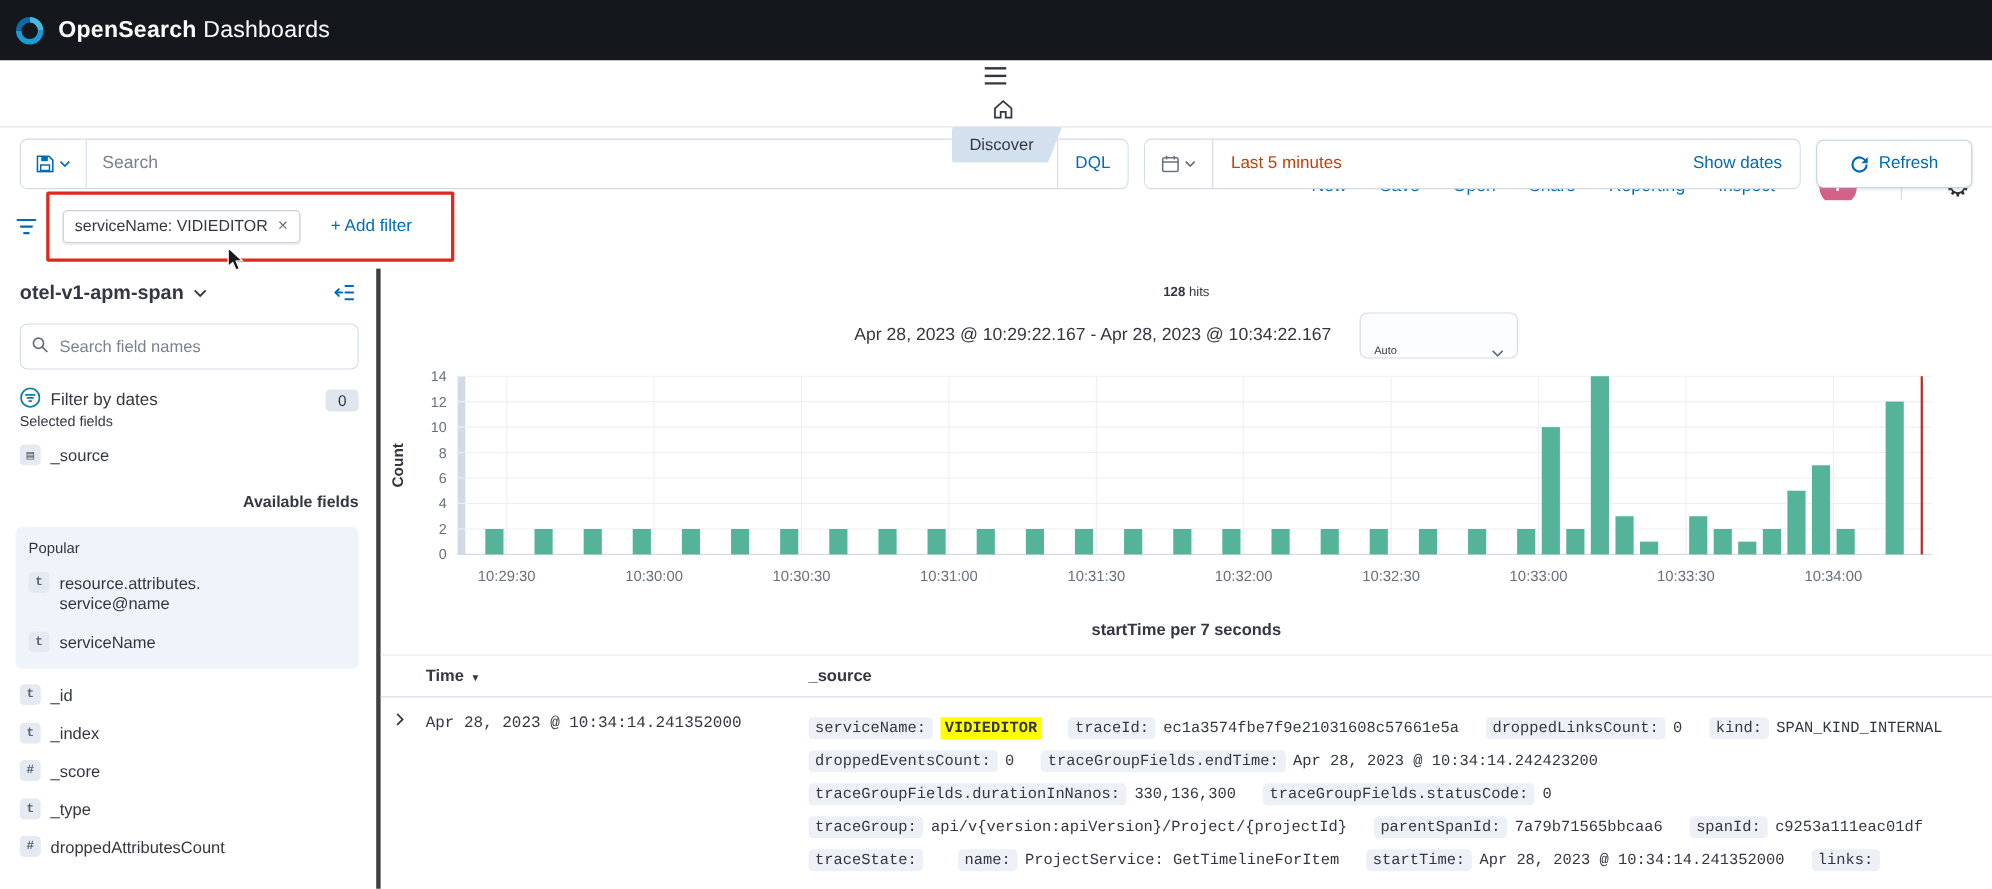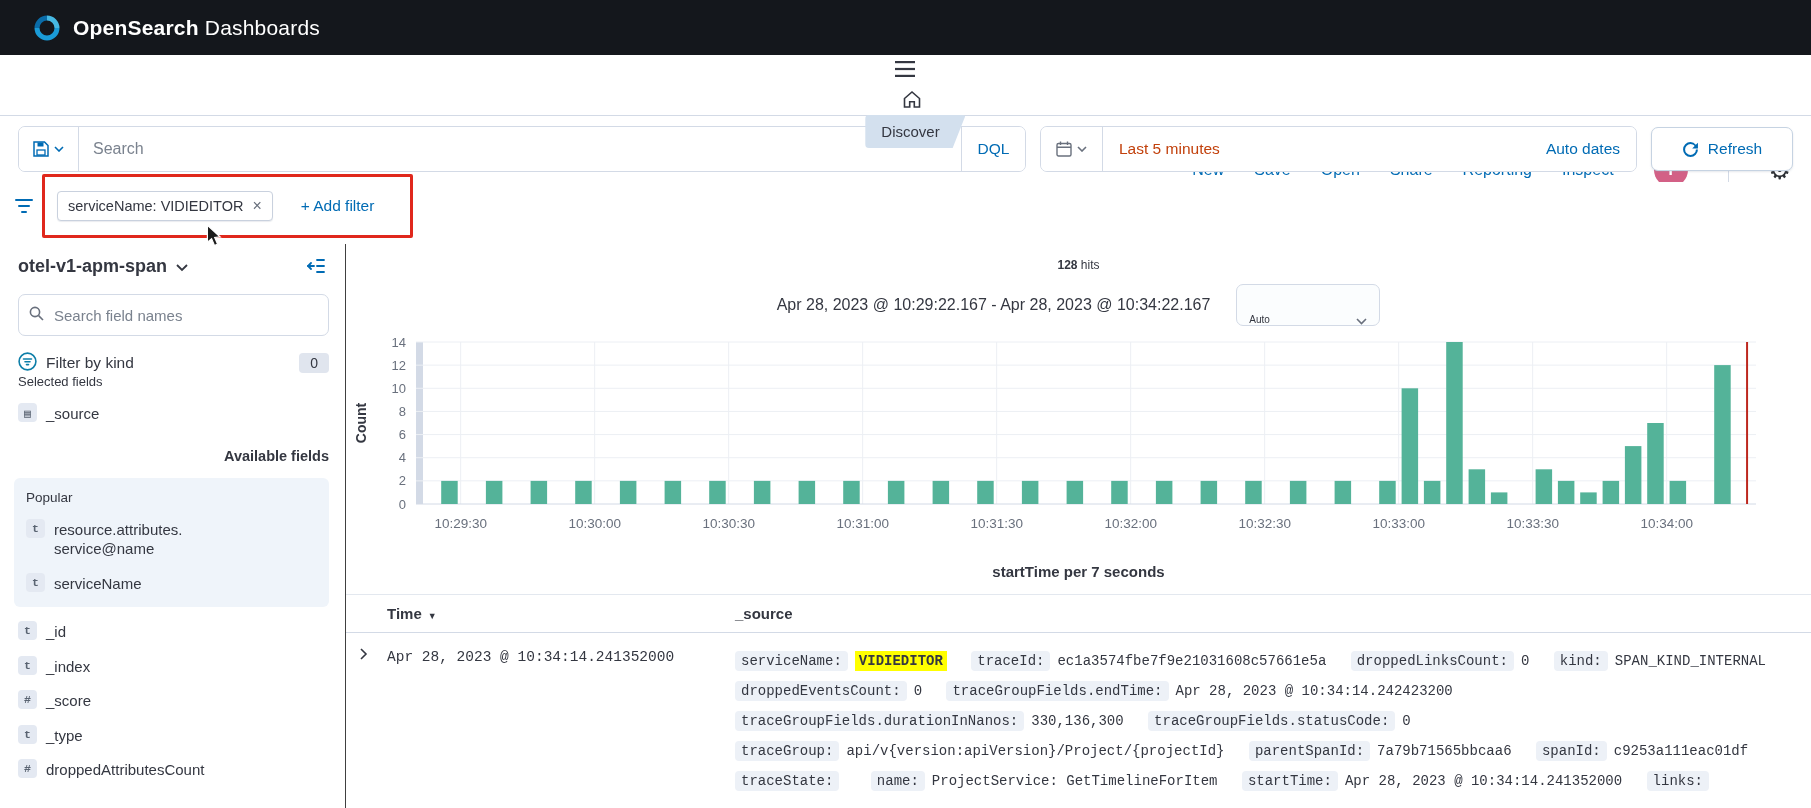--- a/index.html
+++ b/index.html
@@ -2,21 +2,21 @@
 <html><head>
 <meta charset="utf-8">
 <style>
   html,body{margin:0;padding:0;}
   body{width:1811px;height:808px;overflow:hidden;background:#fff;color:#343741;
        font-family:"Liberation Sans",sans-serif;font-size:15px;position:relative;}
   a{text-decoration:none;}
   [data-interactable="true"]{cursor:pointer;}
 
   
-  .topbar{height:55px;background:#14171c;display:flex;align-items:center;padding:0 32px;gap:11px;text-align:right;}
+  .topbar{height:55px;background:#14171c;display:flex;align-items:center;padding:0 12px;gap:11px;text-align:right;}
   .logo{width:30px;height:30px;display:inline-block;}
   .brand{color:#fff;font-size:21px;letter-spacing:.2px;}
   .brand b{font-weight:700;}
   .brand span{font-weight:300;}
 
   
   .navbar{height:60px;border-bottom:1px solid #d3dae6;display:flex;align-items:center;padding:0 20px 0 18px;background:#fff;flex-direction:column;}
   .icon-btn{background:none;border:none;display:flex;align-items:center;justify-content:center;padding:6px;}
   .crumb{margin-left:22px;background:#d3e0ee;color:#343741;font-size:15px;padding:8px 26px 8px 16px;
          border-radius:4px;clip-path:polygon(0 0,100% 0,calc(100% - 13px) 100%,0 100%);}
@@ -48,21 +48,21 @@
   .filter-pill{display:flex;align-items:center;gap:9px;border:1px solid #c9d1de;border-radius:4px;background:#fff;
                padding:6px 10px;font-size:14.5px;color:#343741;box-shadow:0 1px 1px rgba(152,162,179,.2);}
   .pill-x{color:#69707D;font-size:16px;line-height:1;}
   .add-filter{border:none;background:none;color:#006BB4;font-size:15.5px;}
   .cursor{position:absolute;left:205px;top:42px;z-index:5;}
 
   
   .content{display:flex;height:565px;}
 
   
-  .sidebar{width:346px;box-sizing:border-box;border-right:1px solid #404040;padding:10px 16px 0 18px;overflow:hidden;flex:none;}
+  .sidebar{width:346px;box-sizing:border-box;border-right:4px solid #404040;padding:10px 16px 0 18px;overflow:hidden;flex:none;}
   .index-row{display:flex;align-items:center;}
   .index-name{font-size:18px;font-weight:600;color:#343741;}
   .chev{margin-left:9px;color:#343741;}
   .collapse-btn{margin-left:auto;background:none;border:none;display:flex;padding:4px;}
   .field-search{margin-top:16px;height:40px;border:1px solid #d3dae6;border-radius:7px;background:#fff;display:flex;align-items:center;padding:0 10px;gap:8px;}
   .field-search input{border:none;outline:none;flex:1;font-size:15px;color:#343741;font-family:"Liberation Sans",sans-serif;}
   .field-search input::placeholder{color:#7a828e;}
   .ftype-row{margin-top:16px;display:flex;align-items:center;gap:9px;}
   .ftype-label{font-size:15.5px;color:#343741;}
   .count-badge{margin-left:auto;background:#e0e5ee;border-radius:4px;padding:2px 11px;font-size:14px;color:#343741;}
@@ -169,21 +169,21 @@
           <rect x="1" y="2.5" width="14" height="12.5" rx="1.5" fill="none" stroke="#69707D" stroke-width="1.4"></rect>
           <line x1="1" y1="6.2" x2="15" y2="6.2" stroke="#69707D" stroke-width="1.4"></line>
           <line x1="4.5" y1="0.5" x2="4.5" y2="4" stroke="#69707D" stroke-width="1.4"></line>
           <line x1="11.5" y1="0.5" x2="11.5" y2="4" stroke="#69707D" stroke-width="1.4"></line>
         </svg>
       <svg width="10" height="6" viewBox="0 0 10 6">
           <path d="M1 1l4 4 4-4" fill="none" stroke="#69707D" stroke-width="1.6"></path>
         </svg>
     </button>
     <div class="timerange" data-interactable="true">Last 5 minutes</div>
-    <button class="show-dates" data-interactable="true">Auto dates</button>
+    <button class="show-dates" data-interactable="true">Show dates</button>
   </div>
 
   <button class="refresh-btn" data-interactable="true">
     <svg width="17" height="17" viewBox="0 0 16 16">
         <path d="M8 1a7 7 0 1 0 7 7h-1.9A5.1 5.1 0 1 1 8 2.9c1.5 0 2.9.7 3.9 1.8L9.6 7H15V1.6l-2 2A7 7 0 0 0 8 1z" fill="#006BB4"></path>
       </svg>
     <span>Refresh</span>
   </button>
 </div>
 
@@ -248,21 +248,21 @@
       <span data-interactable="false">
         <svg width="19" height="19" viewBox="0 0 19 19">
             <circle cx="9.5" cy="9.5" r="8.4" fill="none" stroke="#0d7ea8" stroke-width="1.6"></circle>
             <g stroke="#0d7ea8" stroke-width="1.6" stroke-linecap="round">
               <line x1="5.5" y1="7" x2="13.5" y2="7"></line>
               <line x1="7" y1="9.8" x2="12" y2="9.8"></line>
               <line x1="8.5" y1="12.6" x2="10.5" y2="12.6"></line>
             </g>
           </svg>
       </span>
-      <span class="ftype-label" data-interactable="false">Filter by kind</span>
+      <span class="ftype-label" data-interactable="false">Filter by dates</span>
       <span class="count-badge" data-interactable="false">0</span>
     </div>
 
     <div class="section-h" data-interactable="false">Selected fields</div>
     <div data-interactable="false">
         <div class="field-row" data-interactable="true">
           <span class="field-badge" data-interactable="false">▤</span>
           <span class="field-name" data-interactable="false">_source</span>
         </div>
       </div>

